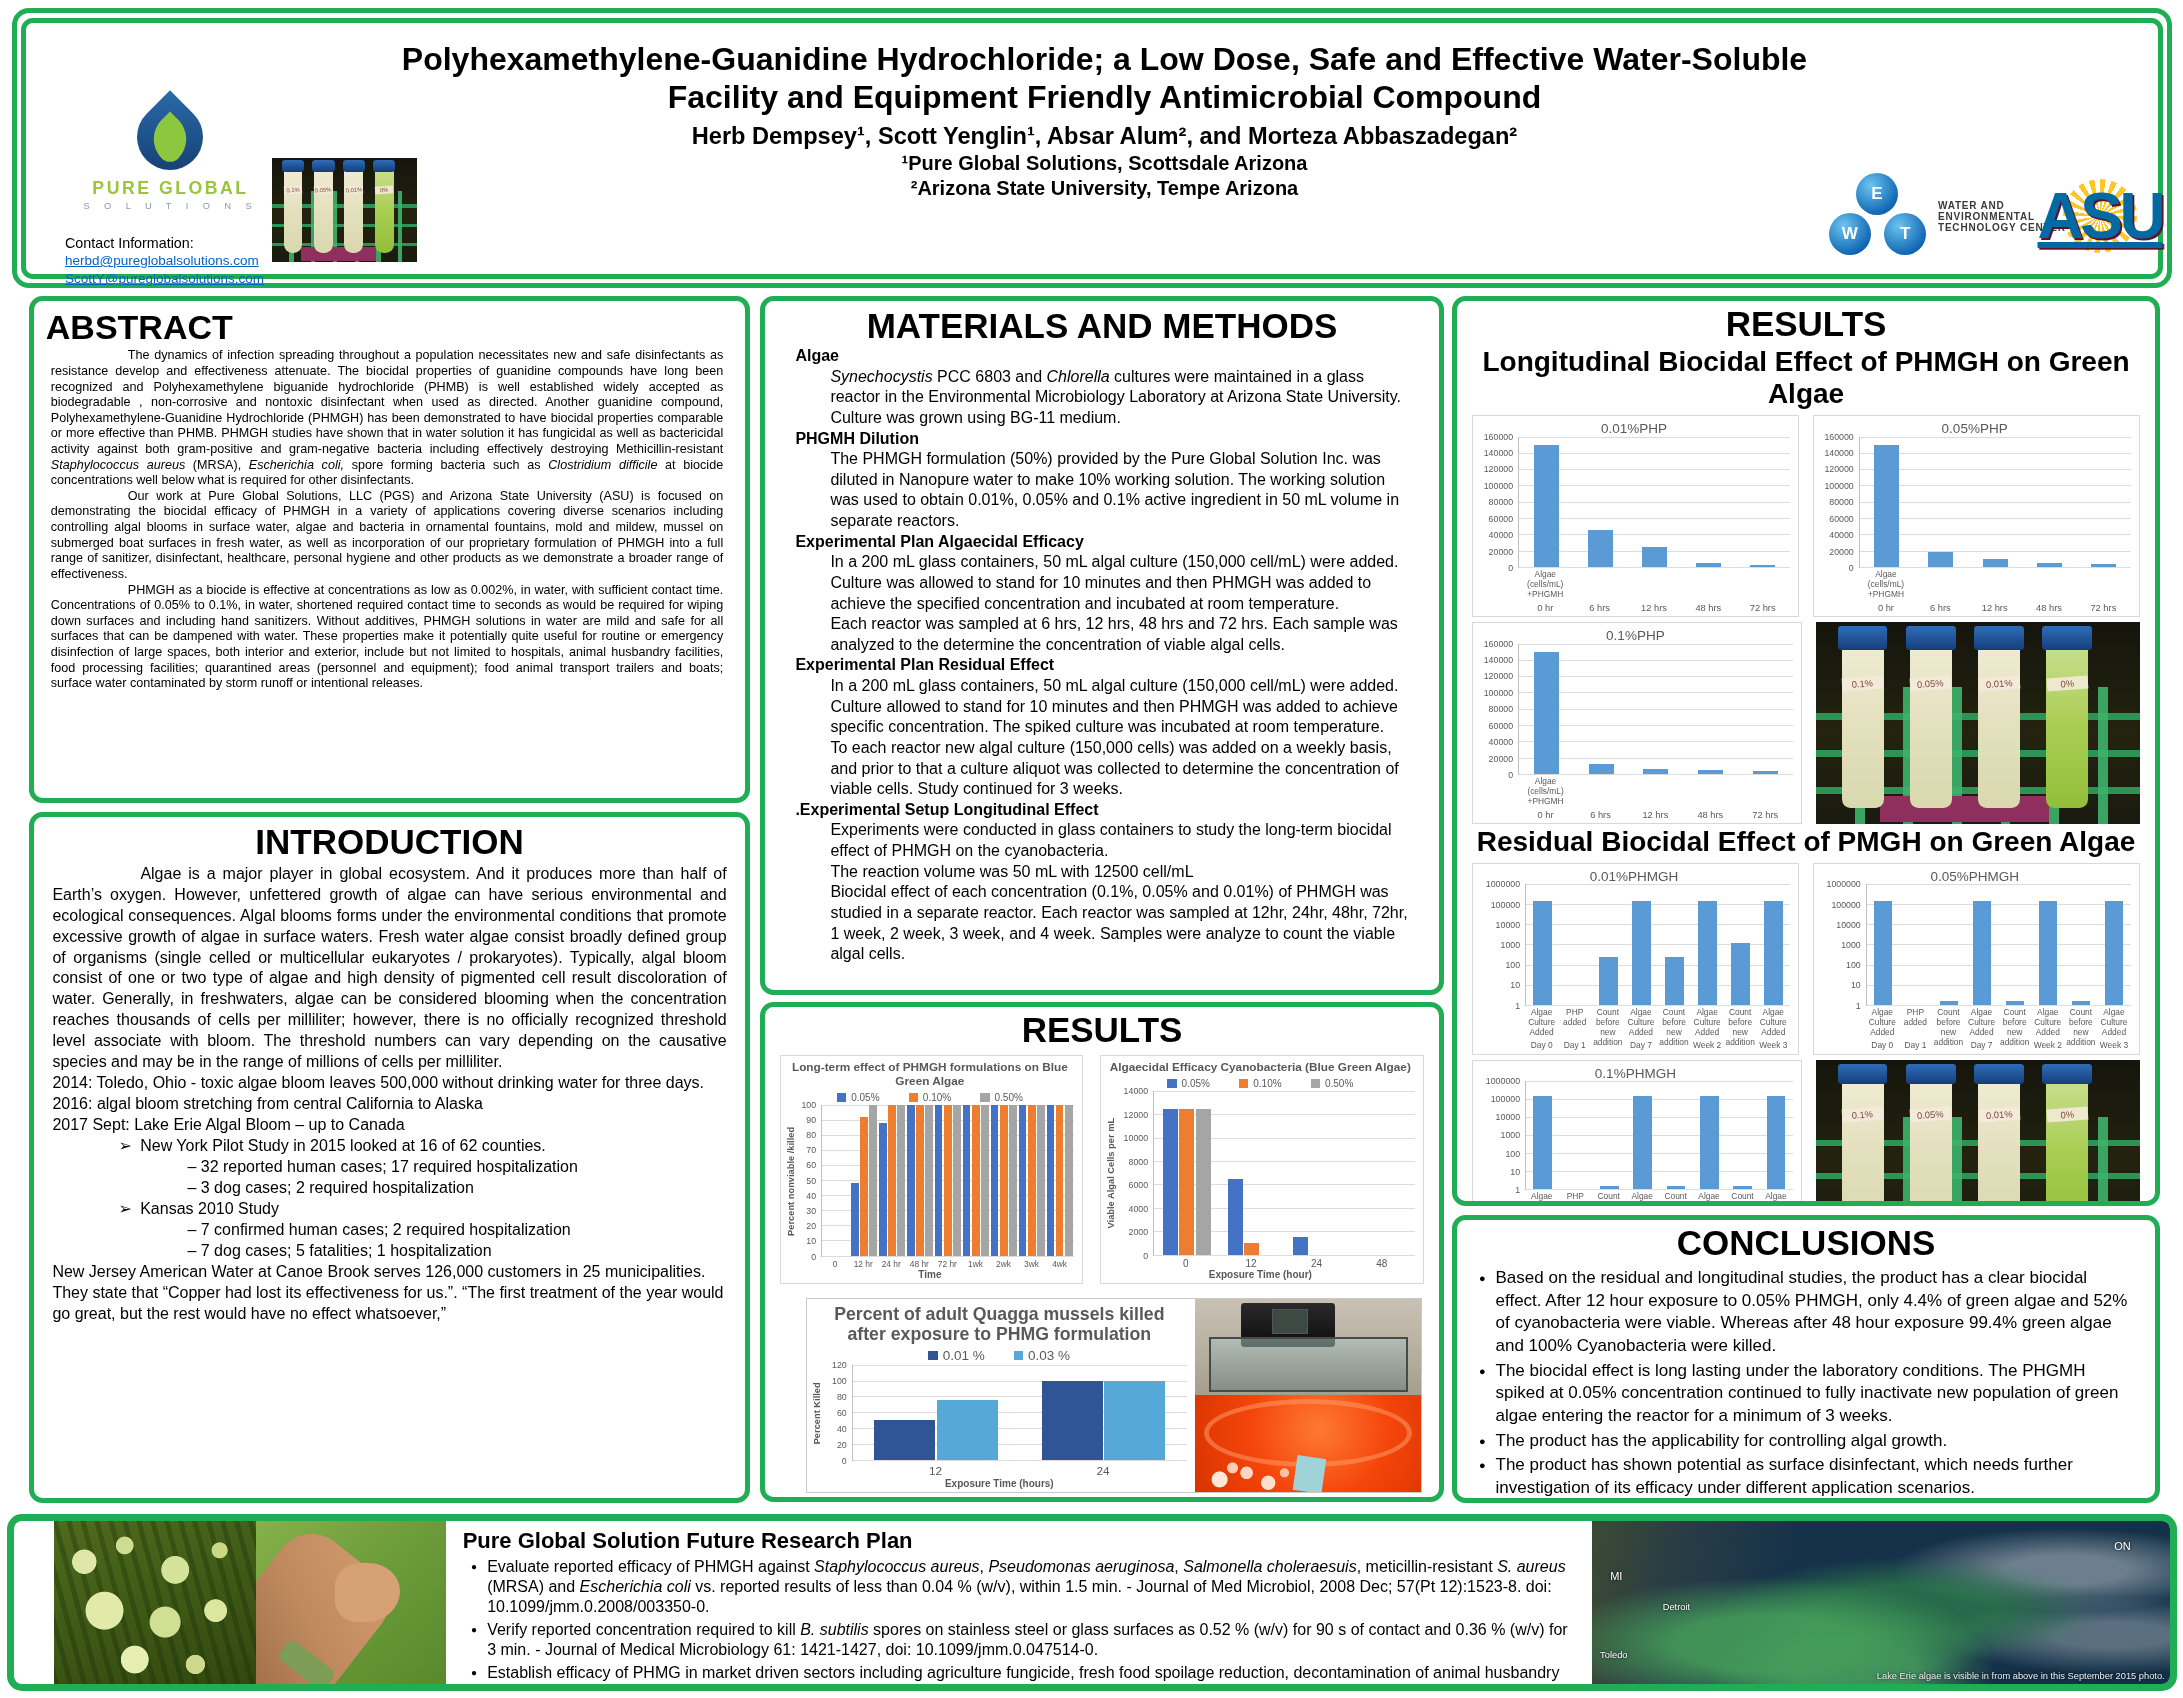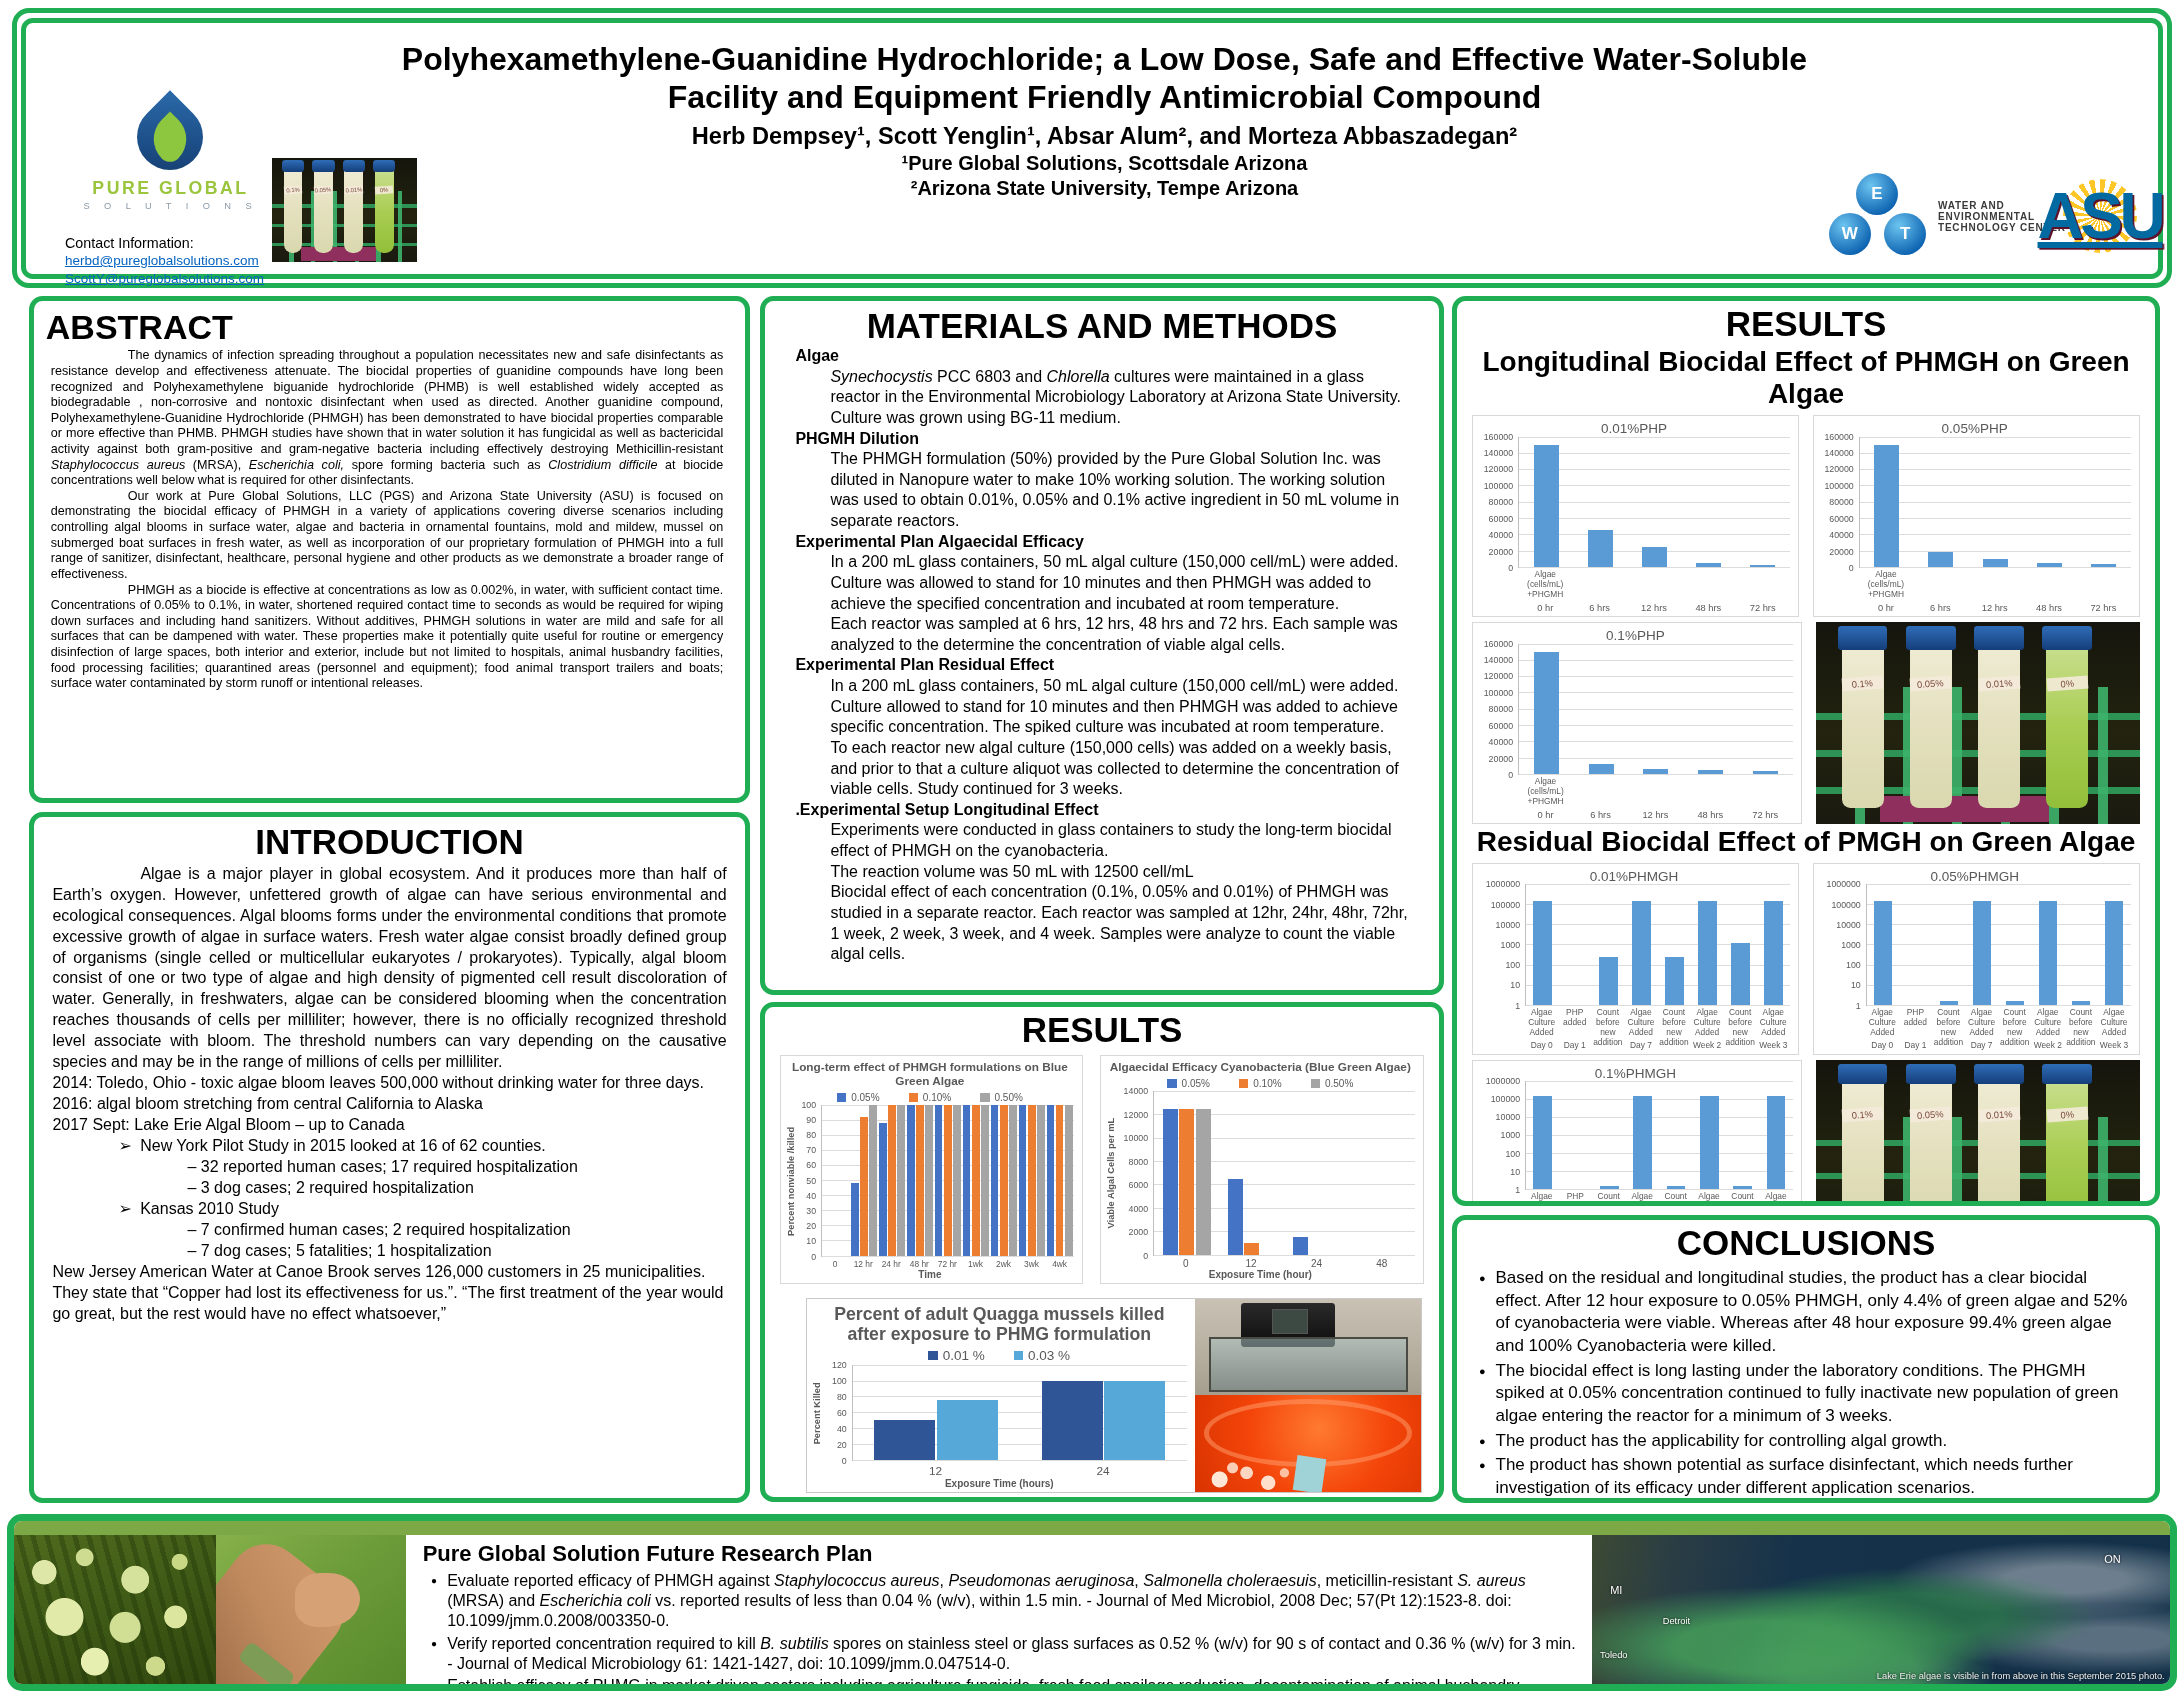--- a/index.html
+++ b/index.html
@@ -86,21 +86,21 @@
   .tubephoto.small .lbl{font-size:5.9px;padding:0.8px 0;}
   .aquarium{position:relative;background:linear-gradient(180deg,#c9c2b4,#b5ad9e 60%,#a59d8e);overflow:hidden;}
   .aq-filter{position:absolute;left:20%;top:4%;width:42%;height:46%;background:linear-gradient(#2a2a2a,#0d0d0d);border-radius:3.4px;}
   .aq-opening{position:absolute;left:34%;top:10%;width:16%;height:26%;background:#3d4a44;border:1.7px solid #555;}
   .aq-tank{position:absolute;left:6%;top:40%;width:88%;height:56%;background:linear-gradient(180deg,rgba(170,195,195,.55),rgba(110,130,130,.6));border:2.5px solid #4a4a44;}
   .bucket{position:relative;background:radial-gradient(circle at 55% 35%,#ff7a30 0%,#f4450a 50%,#d83300 100%);overflow:hidden;}
   .bk-rim{position:absolute;left:4%;top:4%;right:4%;height:70%;border-radius:50%;border:5px solid rgba(255,160,110,.5);}
   .bk-stick{position:absolute;left:44%;bottom:0;width:13%;height:36%;background:#9fd3d8;transform:rotate(8deg);}
   .bk-foam{position:absolute;left:1%;bottom:1%;width:48%;height:34%;background:radial-gradient(circle at 20% 65%,rgba(255,240,225,.95) 0 7.6px,transparent 8.4px),radial-gradient(circle at 45% 45%,rgba(255,240,225,.85) 0 5.9px,transparent 6.7px),radial-gradient(circle at 65% 75%,rgba(255,240,225,.9) 0 6.7px,transparent 7.6px),radial-gradient(circle at 32% 30%,rgba(255,240,225,.8) 0 5px,transparent 5.9px),radial-gradient(circle at 80% 45%,rgba(255,240,225,.7) 0 4.2px,transparent 5px);}
   
-  .footer-inner{display:flex;flex-direction:column;height:100%;}
+  .footer-inner{display:flex;flex-direction:row;height:100%;gap:40px;}
   .foot-strip{height:13.5px;background:var(--olive);flex:0 0 auto;}
   .foot-row{flex:1;display:flex;min-height:0;}
   .algaeballs{width:202px;flex:0 0 auto;background:
     radial-gradient(circle at 15% 25%,#dfe7a8 0 11.8px,transparent 12.6px),
     radial-gradient(circle at 35% 15%,#cddc90 0 8.4px,transparent 9.3px),
     radial-gradient(circle at 60% 30%,#d5e29c 0 13.5px,transparent 14.3px),
     radial-gradient(circle at 82% 18%,#c9d884 0 7.6px,transparent 8.4px),
     radial-gradient(circle at 25% 55%,#e2eaa9 0 18.5px,transparent 19.4px),
     radial-gradient(circle at 55% 62%,#d0df94 0 15px,transparent 16px),
     radial-gradient(circle at 80% 55%,#dce69e 0 11px,transparent 11.8px),
@@ -1267,21 +1267,21 @@
               <span class="fr-dot">●</span>
               <span>Verify reported concentration required to kill <i>B. subtilis</i> spores on stainless steel or glass surfaces as 0.52 % (w/v) for 90 s of contact and 0.36 % (w/v) for 3 min. -  Journal of Medical Microbiology 61: 1421-1427, doi: 10.1099/jmm.0.047514-0.</span>
             </div>
           <div class="fr-bullet">
               <span class="fr-dot">●</span>
               <span>Establish efficacy of PHMG in market driven sectors including agriculture fungicide, fresh food spoilage reduction, decontamination of animal husbandry facilities, veterinary medicine, personal care products, storm water retention pond management, prevention of mold and mildew in buildings in damp climates, fountain and pool management, etc.</span>
             </div>
         </div>
         <div class="lake">
           <div class="lake-lbl" style="left:18.5px;top:49px;">MI</div>
-          <div class="lake-lbl" style="right:49px;top:18.5px;">ON</div>
+          <div class="lake-lbl" style="right:39px;top:18.5px;">ON</div>
           <div class="lake-lbl" style="left:71px;top:81px;font-size:9.3px;">Detroit</div>
           <div class="lake-lbl" style="left:8.4px;bottom:23.6px;font-size:9.3px;">Toledo</div>
           <div class="lake-cap">Lake Erie algae is visible in from above in this September 2015 photo.</div>
         </div>
       </div>
     </div>
   </div>
 
 </div>
 

